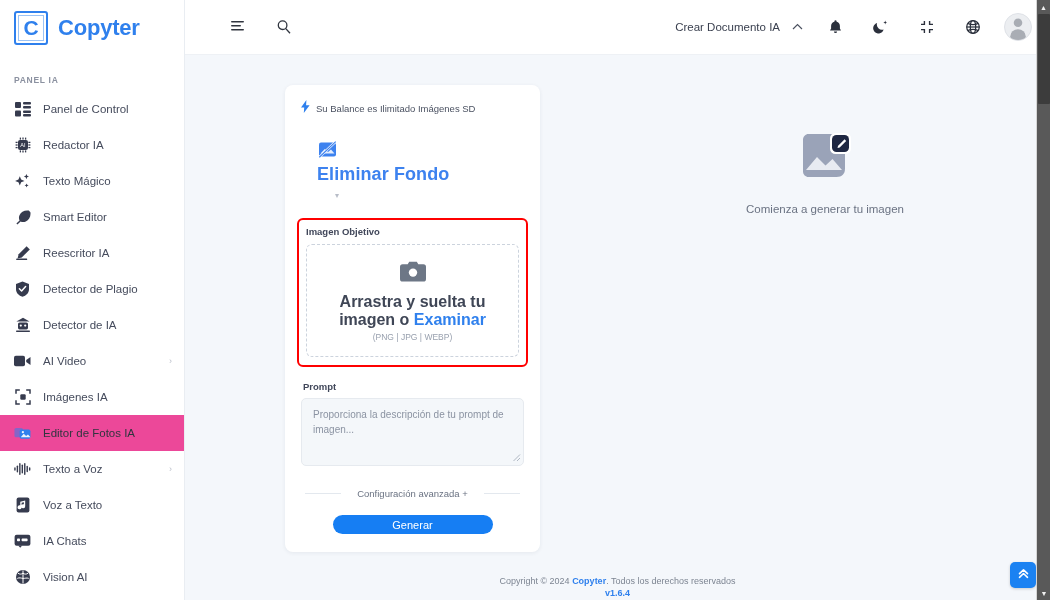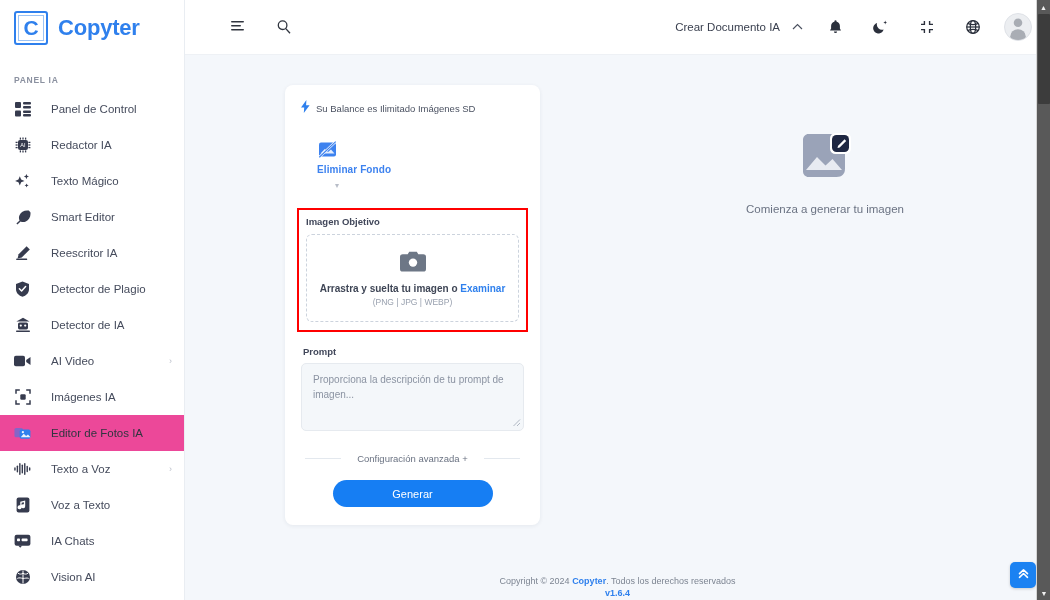--- a/index.html
+++ b/index.html
@@ -35,21 +35,21 @@
   }
   .brand-name {
     font-size: 22px; font-weight: bold; color: #2f80ed; letter-spacing: -0.2px;
   }
   .nav-section-label {
     font-size: 8.5px; color: #8b91a0; letter-spacing: 0.7px;
     padding: 20px 0 6px 14px; font-weight: 600;
   }
   .nav-item {
     height: 36px; display: flex; align-items: center;
-    padding: 0 12px 0 14px; gap: 20px; cursor: pointer;
+    padding: 0 12px 0 14px; gap: 12px; cursor: pointer;
     position: relative;
   }
   .nav-item.active { background: #ec4899; }
   .nav-ico {
     width: 17px; height: 17px; flex: 0 0 17px;
     display: flex; align-items: center; justify-content: center;
     color: #363b4e;
   }
   .nav-item.active .nav-ico { color: #2f80ed; }
   .nav-ico svg { display: block; }
@@ -112,41 +112,41 @@
   }
   .balance-row {
     display: flex; align-items: center; gap: 6px; margin-bottom: 22px;
   }
   .balance-txt { font-size: 9.5px; color: #4a5161; }
   .bolt { color: #2f80ed; }
 
   .tool-block { padding-left: 16px; margin-bottom: 18px; }
   .tool-ico { width: 21px; height: 21px; color: #2f80ed; margin-bottom: 4px; }
   .tool-name {
-    font-size: 10px; font-weight: bold; color: #3d82ef; letter-spacing: 0.1px;
+    font-size: 18px; font-weight: bold; color: #3d82ef; letter-spacing: 0.1px;
   }
   .tool-caret {
     margin-top: 6px; color: #b8bdc8; font-size: 8px; padding-left: 18px;
   }
 
   .highlight-box {
-    border: 2px solid #ff0000; border-radius: 0;
+    border: 2px solid #ff0000; border-radius: 6px;
     padding: 6px 7px 8px 7px; margin: 0 -4px 14px -4px;
   }
   .field-label {
     font-size: 9.5px; color: #41475a; font-weight: bold; margin-bottom: 7px;
   }
   .dropzone {
     border: 1px dashed #ccd3dd; border-radius: 6px;
     background: #ffffff;
     padding: 16px 8px 14px 8px;
     text-align: center;
   }
   .cam-ico { color: #6d7786; margin-bottom: 7px; }
-  .dz-main { font-size: 10px; color: #3f4656; font-weight: bold; }
+  .dz-main { font-size: 16px; color: #3f4656; font-weight: bold; }
   .dz-main .link { color: #2f80ed; }
   .dz-sub { font-size: 8.5px; color: #98a0ae; margin-top: 3px; }
 
   .prompt-label {
     font-size: 9.5px; color: #41475a; font-weight: bold;
     margin: 2px 0 6px 2px;
   }
   .prompt-area {
     position: relative;
     background: #f4f7fa; border: 1px solid #e6eaef; border-radius: 5px;
@@ -162,21 +162,21 @@
 
   .adv-row {
     display: flex; align-items: center; gap: 16px;
     margin: 22px 4px 16px 4px;
   }
   .adv-line { flex: 1; height: 1px; background: #e3e8ee; }
   .adv-txt { font-size: 9.5px; color: #6a7282; white-space: nowrap; }
 
   .gen-btn {
     display: block; width: 160px; margin: 0 auto;
-    height: 27px; border: none; border-radius: 14px;
+    height: 19px; border: none; border-radius: 14px;
     background: #167ef3; color: #ffffff;
     font-size: 11px; font-family: "Liberation Sans", sans-serif;
     cursor: pointer;
   }
 
   
   #preview {
     flex: 1; display: flex; flex-direction: column;
     align-items: center; padding-top: 48px;
     margin-left: 60px;

